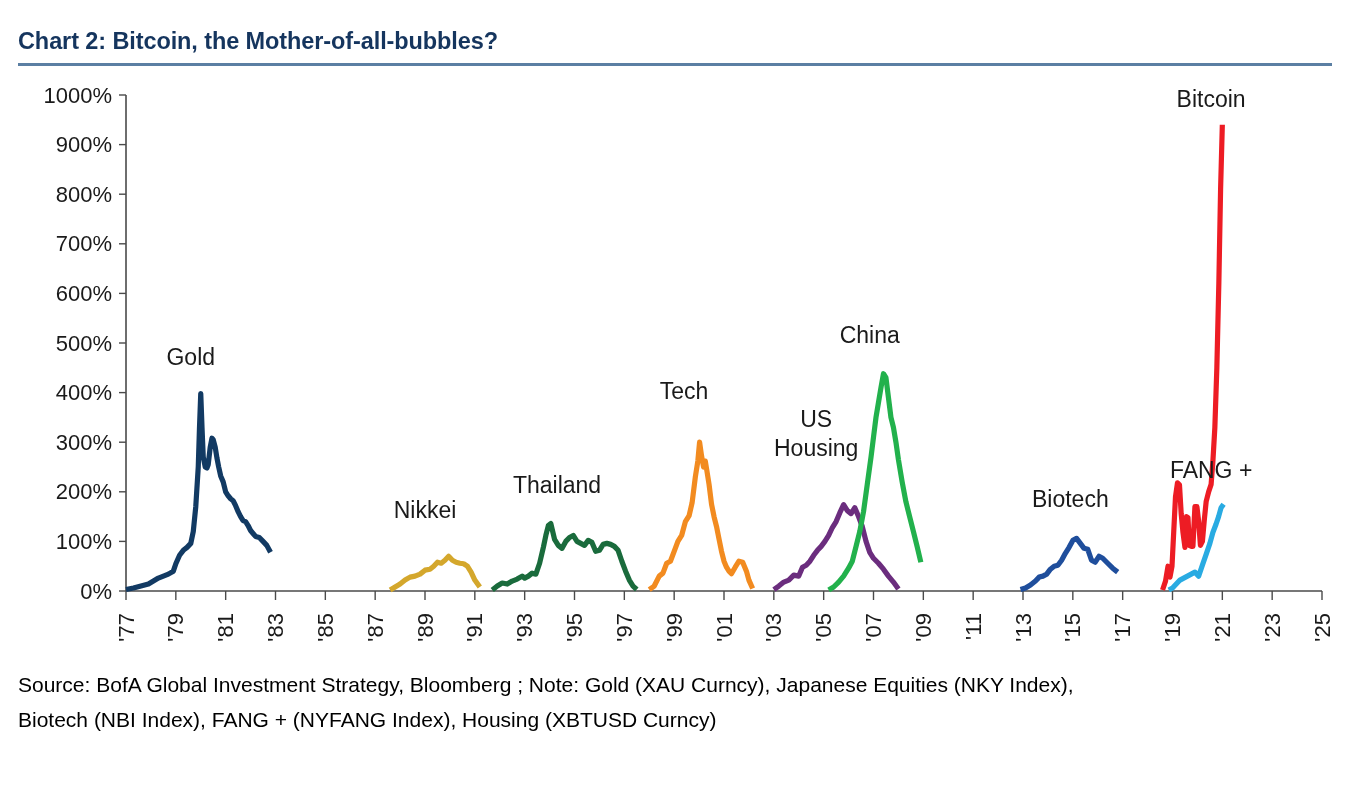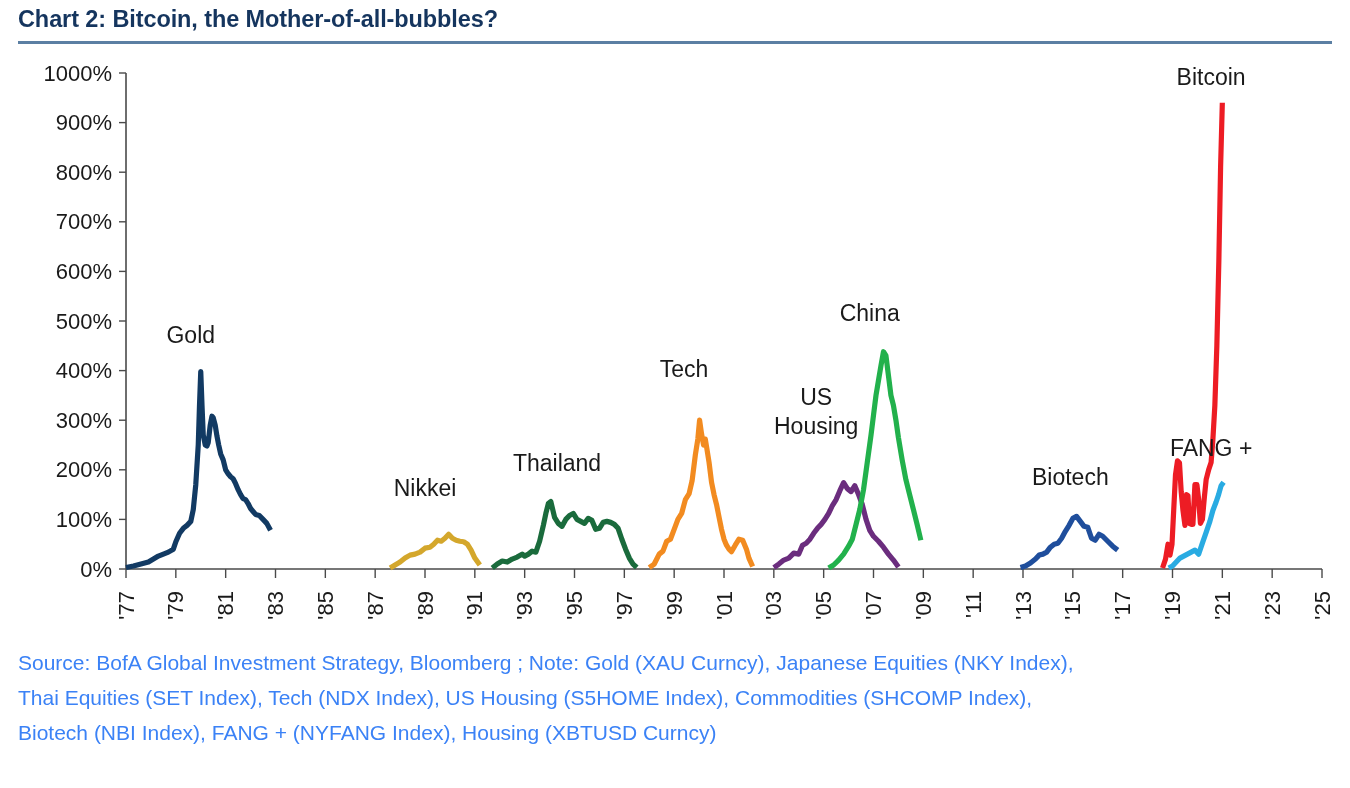--- a/index.html
+++ b/index.html
@@ -12,20 +12,21 @@
     height: 788px;
     font-family: "Liberation Sans", sans-serif;
     color: #1a1a1a;
     overflow: hidden;
   }
   .page {
     position: relative;
     width: 1350px;
     height: 652px;
     box-sizing: border-box;
+    margin-top: 22px;
   }
   .chart-title {
     position: absolute;
     left: 18px;
     top: 6px;
     font-size: 23.5px;
     font-weight: bold;
     color: #15355e;
     letter-spacing: -0.1px;
     white-space: nowrap;
@@ -81,21 +82,21 @@
     stroke-linejoin: round;
     stroke-linecap: butt;
   }
   .footnote {
     position: absolute;
     left: 18px;
     top: 645px;
     width: 1320px;
     font-size: 21px;
     line-height: 35px;
-    color: #3b82f6;
+    color: #000000;
     font-family: "Liberation Sans", sans-serif;
   }
 </style>
 </head>
 <body>
 
 <div class="page">
 
   <div class="chart-title">Chart 2: Bitcoin, the Mother-of-all-bubbles?</div>
   <div class="title-rule"></div>
@@ -192,17 +193,16 @@
         <text x="816.1916666666677" y="355.32" class="series-label"><tspan x="816.1916666666677" dy="0">US</tspan><tspan x="816.1916666666677" dy="29">Housing</tspan></text>
         <text x="869.7624999999977" y="271" class="series-label"><tspan x="869.7624999999977" dy="0">China</tspan></text>
         <text x="1070.341666666669" y="434.68" class="series-label"><tspan x="1070.341666666669" dy="0">Biotech</tspan></text>
         <text x="1211.1208333333323" y="405.912" class="series-label"><tspan x="1211.1208333333323" dy="0">FANG +</tspan></text>
         <text x="1211.1208333333323" y="35.400000000000034" class="series-label"><tspan x="1211.1208333333323" dy="0">Bitcoin</tspan></text>
       </svg>
   </div>
 
   <div class="footnote">
     <div>Source: BofA Global Investment Strategy, Bloomberg ; Note: Gold (XAU Curncy), Japanese Equities (NKY Index),</div>
-    <div>Thai Equities (SET Index), Tech (NDX Index), US Housing (S5HOME Index), Commodities (SHCOMP Index),</div>
     <div>Biotech (NBI Index), FANG + (NYFANG Index), Housing (XBTUSD Curncy)</div>
   </div>
 
 </div>
 
 </body></html>

